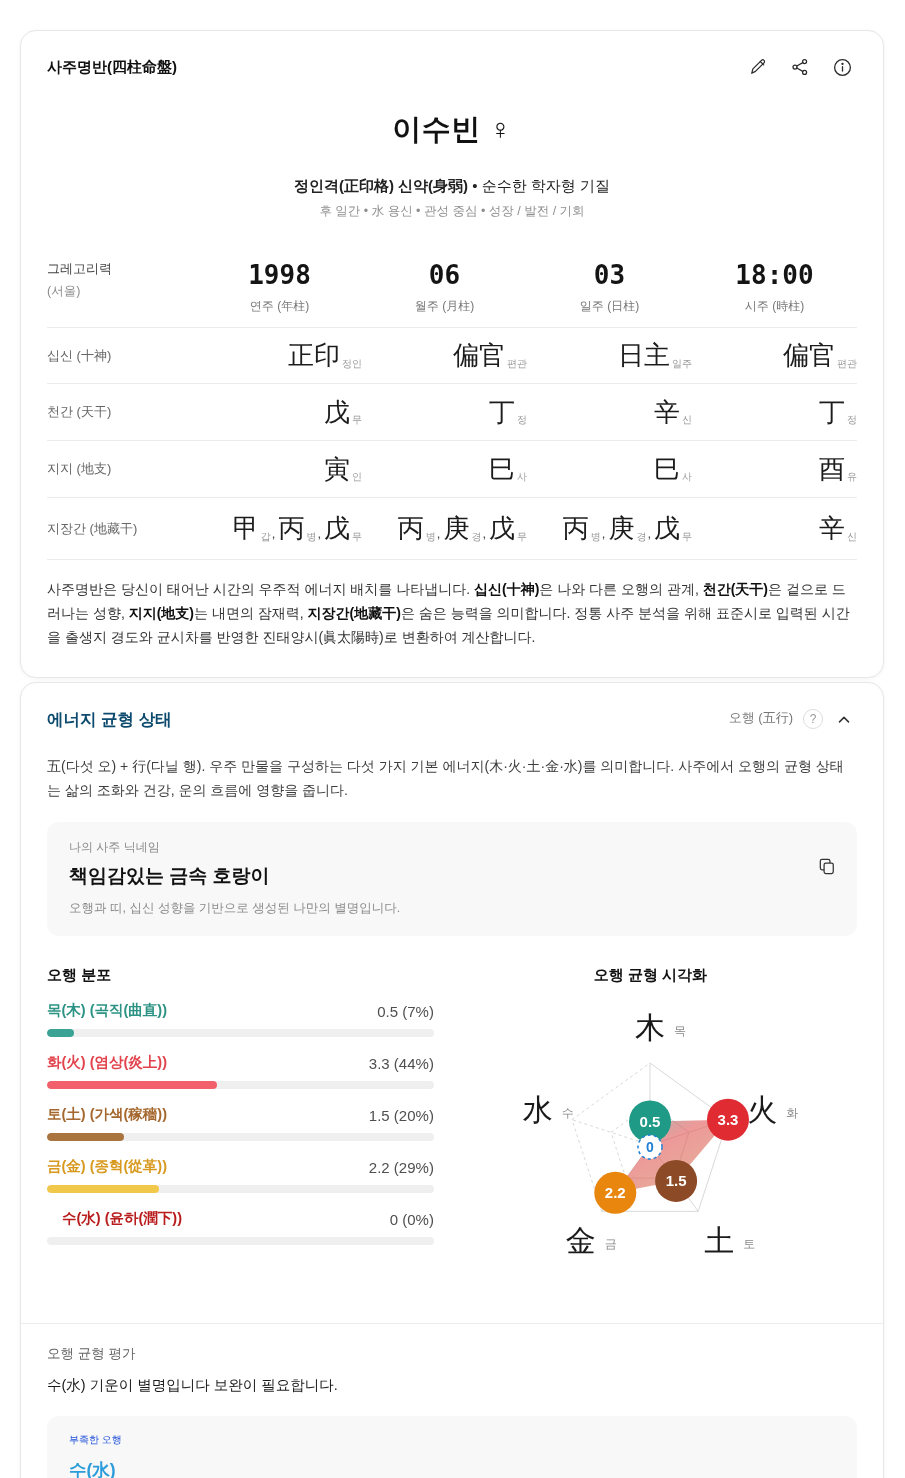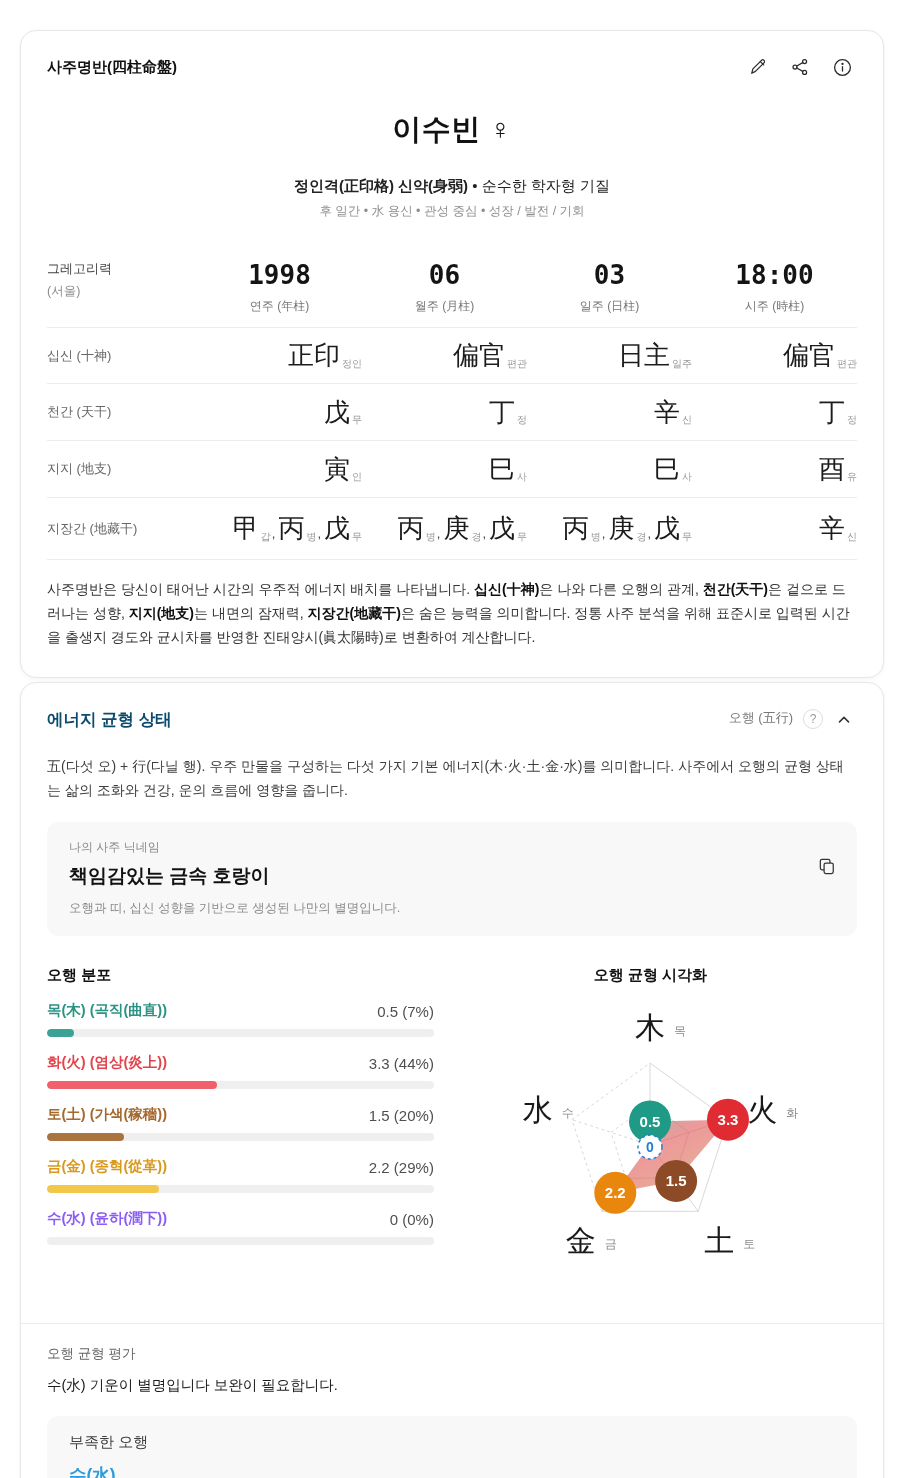--- a/index.html
+++ b/index.html
@@ -63,21 +63,21 @@
   .bar-value { font-size:15px; color:#4f4f4f; }
   .track { height:8px; background:#efefef; border-radius:4px; overflow:hidden; }
   .fill { height:8px; border-radius:4px; }
   .radar-title { text-align:center; font-size:15px; font-weight:bold; color:#111; }
   .radar-wrap { display:flex; justify-content:center; margin-top:2px; }
 
   .divider { margin-top:36px; border-top:1px solid #ececec; }
   .eval-label { margin:21px 26px 0; font-size:13.5px; color:#666; }
   .eval-text { margin:13px 26px 0; font-size:14.5px; color:#1a1a1a; }
   .lack-box { margin:21px 26px 0; background:#f8f8f8; border-radius:12px; padding:17px 22px 27px; }
-  .lack-label { font-size:15px; color:#404040; }
+  .lack-label { font-size:10px; color:#1d4ed8; }
   .lack-value { margin-top:11px; font-size:17.5px; font-weight:600; color:#2d9cdb; }
 </style>
 </head>
 <body>
 
 <section class="card" id="card-saju">
   <div class="c1-header">
     <div class="c1-title">사주명반(四柱命盤)</div>
     <div class="icon-row">
       <button class="icon-btn" title="">
@@ -340,21 +340,21 @@
             <div class="bar-head">
               <span class="bar-label" style="color: rgb(216, 153, 31);">금(金) (종혁(從革))</span>
               <span class="bar-value">2.2 (29%)</span>
             </div>
             <div class="track">
               <div class="fill" style="width: 29%; background: rgb(242, 200, 75);"></div>
             </div>
           </div>
           <div class="bar-row">
             <div class="bar-head">
-              <span class="bar-label" style="color: #8b5cf6;">수(水) (윤하(潤下))</span>
+              <span class="bar-label" style="color: #b91c1c; margin-left: 15px;">수(水) (윤하(潤下))</span>
               <span class="bar-value">0 (0%)</span>
             </div>
             <div class="track">
               <div class="fill" style="width: 0%; background: rgb(45, 156, 219);"></div>
             </div>
           </div>
         </div>
     </div>
     <div class="col-right">
       <div class="radar-title">오행 균형 시각화</div>

